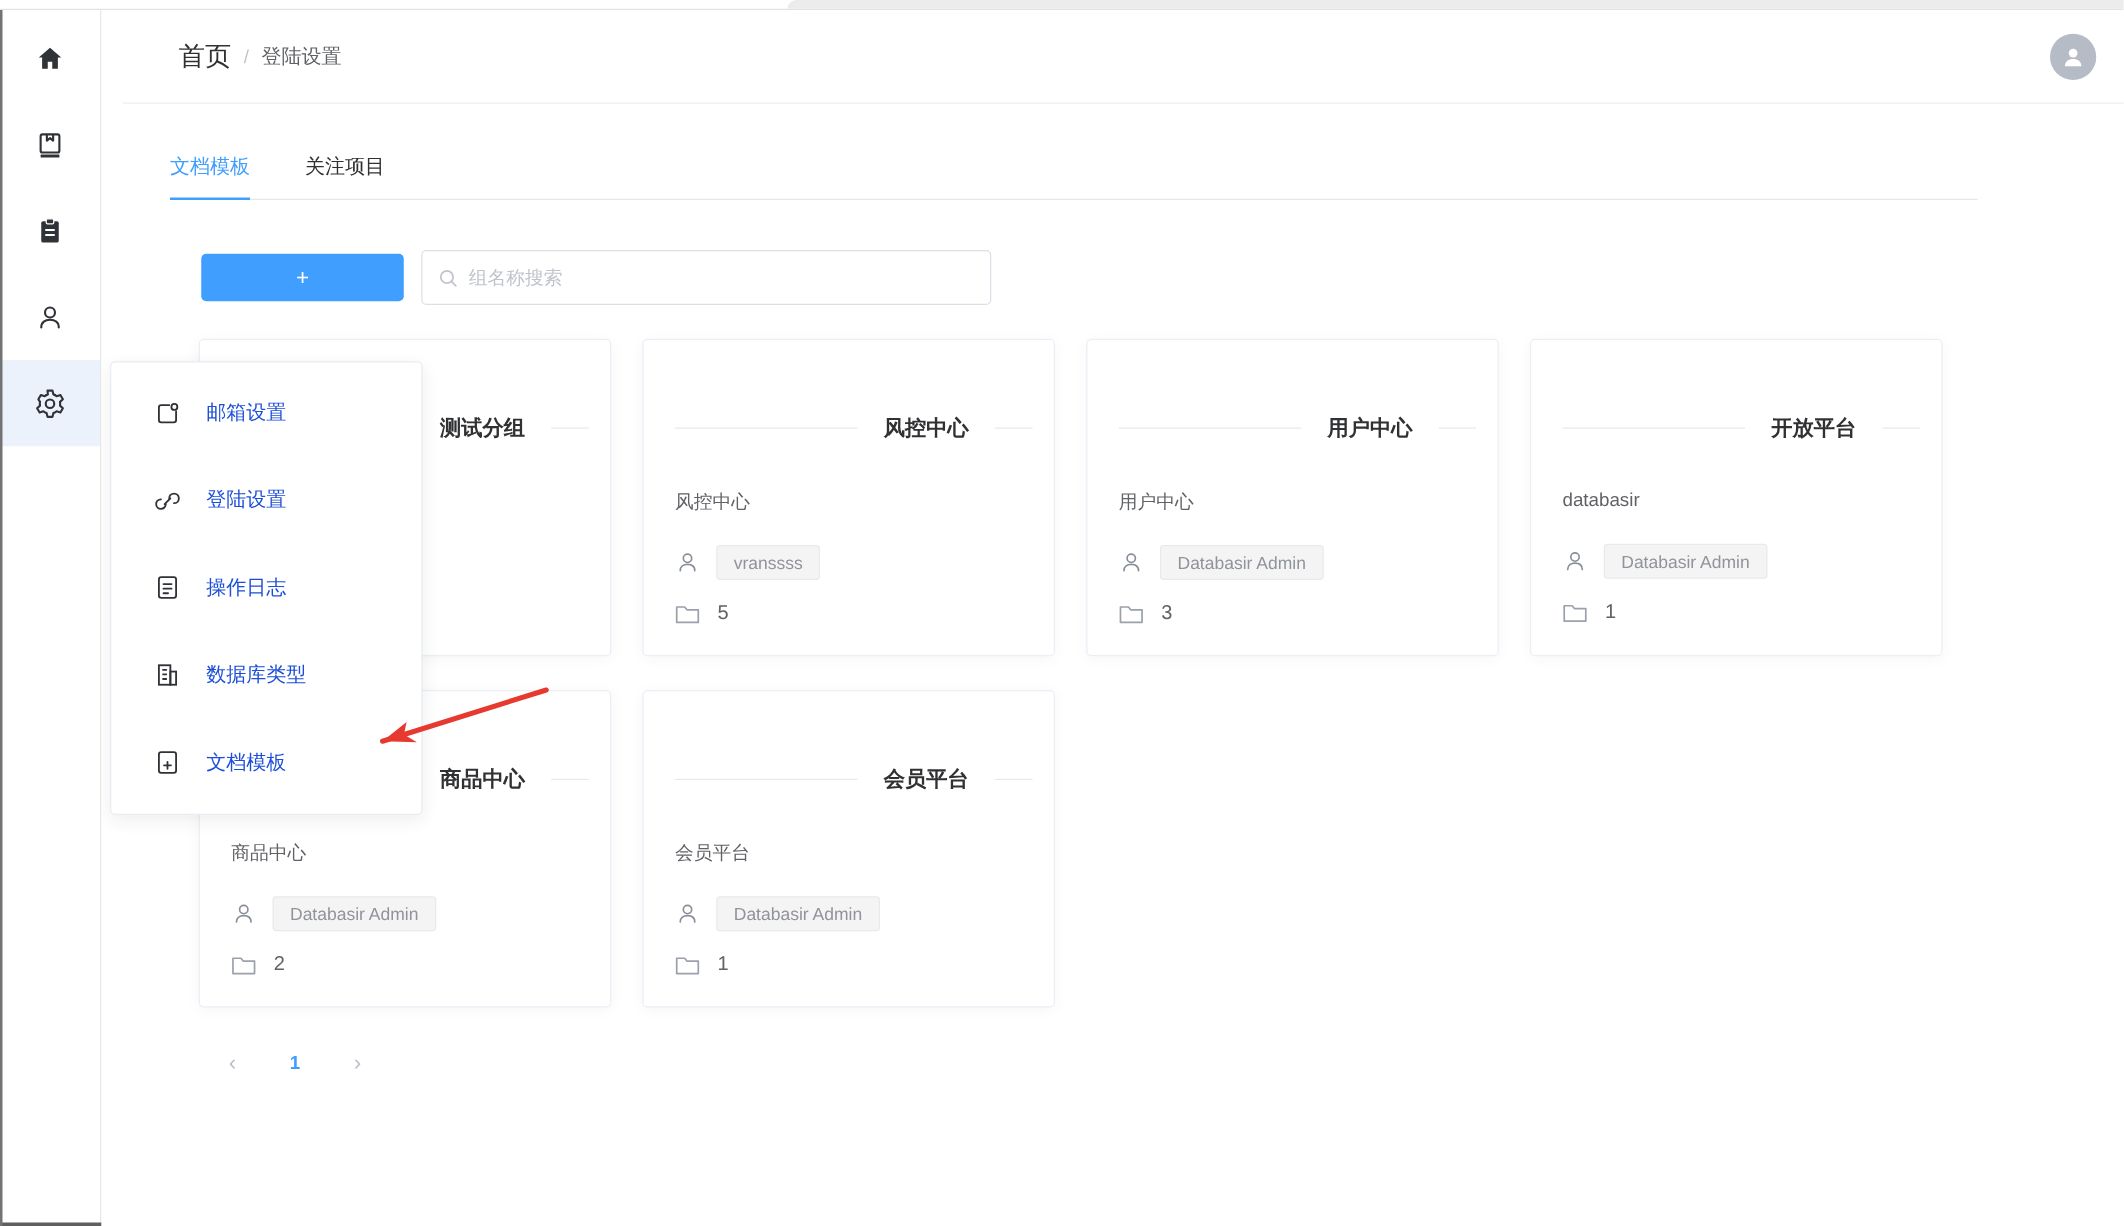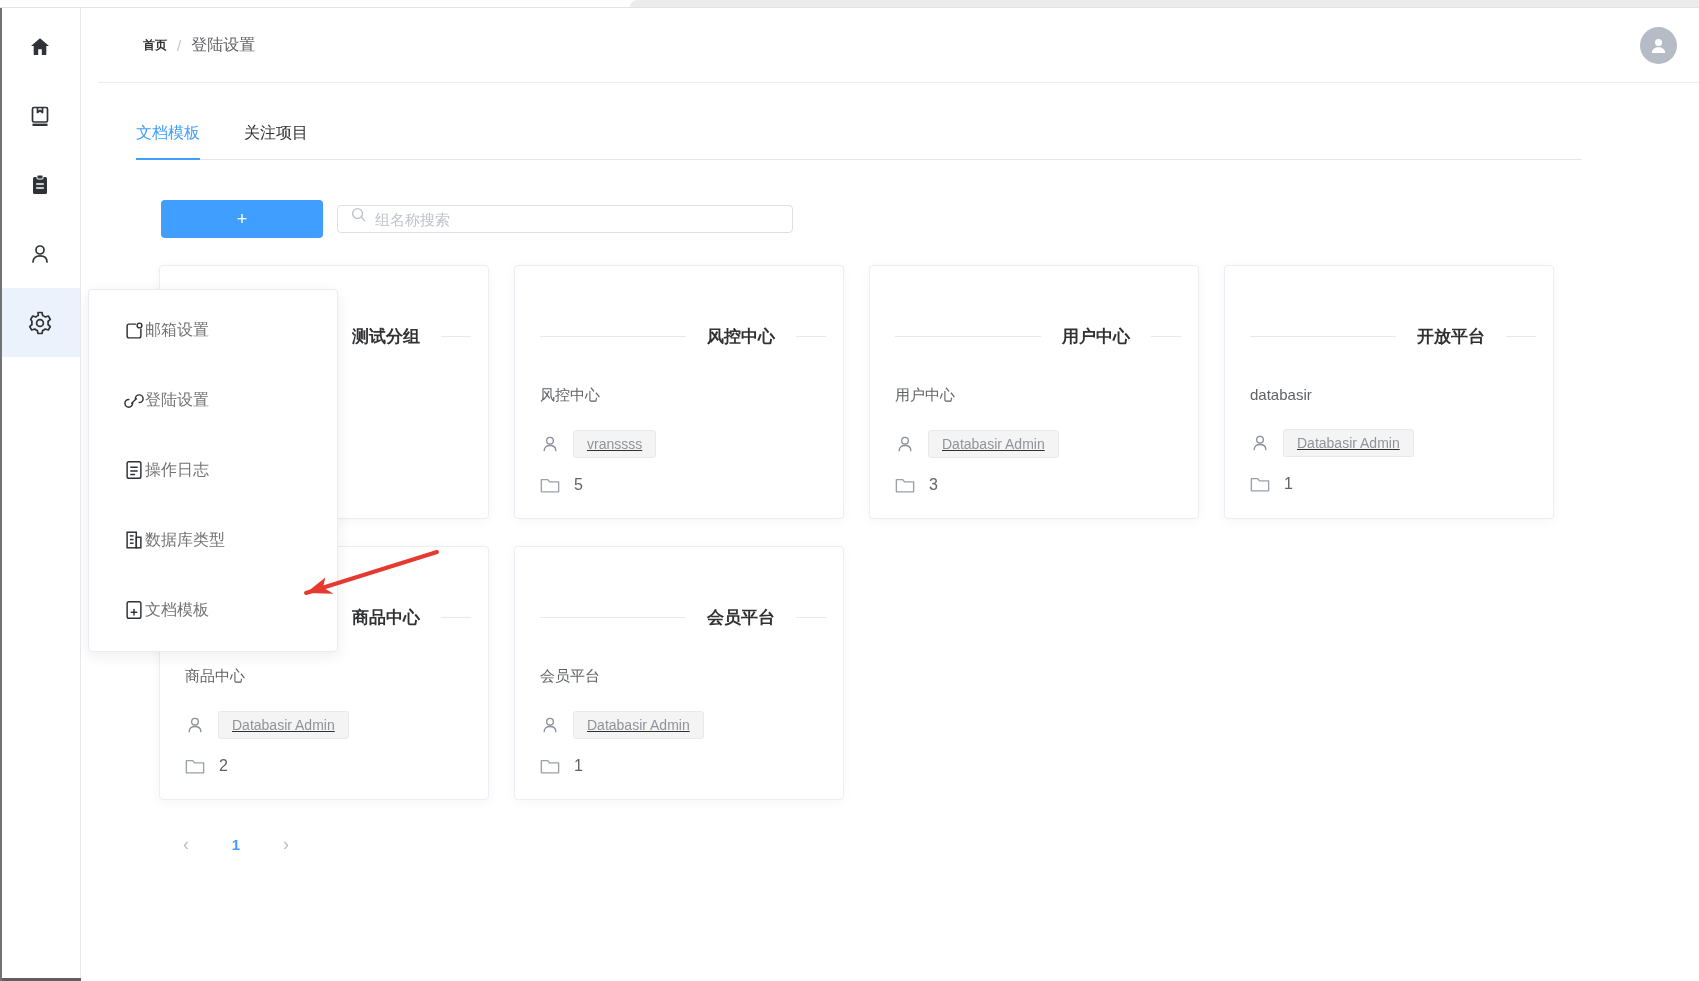--- a/index.html
+++ b/index.html
@@ -15,61 +15,61 @@
   .sidebar { position:absolute; left:0; top:8px; bottom:0; width:81px; background:#fff; border-right:1px solid #e8e8e8; padding-top:4px; z-index:40; }
   .side-item { height:69px; display:flex; align-items:center; justify-content:center; cursor:pointer; }
   .side-item.active { background:#ecf2fc; }
   .side-item svg { display:block; }
   .sidebar-bottom { position:absolute; left:0; bottom:0; width:81px; height:3px; background:#5f5f5f; }
 
   .main { margin-left:82px; position:relative; }
 
   
   .header { height:75px; display:flex; align-items:center; border-bottom:1px solid #eceef2; margin-left:16px; padding-left:45px; }
-  .crumb-home { font-weight:bold; font-size:12px; color:#303133; cursor:pointer; }
+  .crumb-home { font-weight:normal; font-size:21px; color:#303133; cursor:pointer; }
   .crumb-sep { margin:0 10px; color:#c0c4cc; font-size:15px; }
   .crumb-cur { font-size:16px; color:#606266; }
   .avatar { margin-left:auto; margin-right:22px; width:37px; height:37px; border-radius:50%; background:#b6bcc6; display:flex; align-items:center; justify-content:center; cursor:pointer; }
 
   
   .tabs { margin:30px 0 0 54px; width:1446px; border-bottom:1px solid #e4e7ed; display:flex; gap:44px; }
   .tab { padding:10px 0 14px; font-size:16px; color:#303133; cursor:pointer; }
   .tab.active { color:#409eff; border-bottom:2px solid #409eff; margin-bottom:-1px; }
 
   
   .toolbar { margin:40px 0 0 79px; display:flex; gap:14px; align-items:center; }
   .add-btn { width:162px; height:38px; background:#409eff; border:none; border-radius:4px; color:#fff; font-size:18px; cursor:pointer; display:flex; align-items:center; justify-content:center; }
-  .search-box { width:456px; height:28px; border:1px solid #dcdfe6; border-radius:4px; display:flex; padding:0 12px; gap:8px; background:#fff; }
+  .search-box { width:456px; height:44px; border:1px solid #dcdfe6; border-radius:4px; display:flex; align-items:center; padding:0 12px; gap:8px; background:#fff; }
   .search-box input { border:none; outline:none; flex:1; font-size:15px; color:#606266; font-family:inherit; }
   .search-box input::placeholder { color:#bfc4cc; }
 
   
   .cards { margin:27px 0 0 77px; display:grid; grid-template-columns:repeat(4,330px); gap:27px 25px; }
   .card { position:relative; height:254px; border:1px solid #ebeef5; border-radius:4px; background:#fff; box-shadow:0 2px 12px rgba(0,0,0,0.04); padding:0 17px 0 25px; cursor:pointer; }
   .card-divider { display:flex; align-items:center; margin-top:44px; }
   .card-divider .line { height:1px; background:#e6e9ef; }
   .card-divider .line.left { flex:1; }
   .card-divider .line.right { width:30px; }
   .card-title { margin:15px 21px; font-size:17px; font-weight:bold; color:#303133; white-space:nowrap; }
   .card-desc { margin-top:23px; font-size:15px; color:#606266; min-height:18px; }
-  .card-owner { margin-top:25px; display:flex; align-items:center; gap:13px; height:28px;text-decoration:underline; }
+  .card-owner { margin-top:25px; display:flex; align-items:center; gap:13px; height:28px; }
   .tag { background:#f4f4f5; border:1px solid #e9e9eb; color:#909399; font-size:14px; padding:5px 13px; border-radius:3px; line-height:16px; }
   .tag:empty { display:none; }
   .card-folder { margin-top:17px; display:flex; align-items:center; gap:14px; height:20px; }
   .count { font-size:16px; color:#606266; }
 
   
   .pagination { margin:34px 0 0 93px; display:flex; align-items:center; gap:28px; }
   .pg { width:22px; text-align:center; cursor:pointer; }
   .pg.arrow { color:#b9bfca; font-size:18px; }
   .pg.cur { color:#409eff; font-weight:bold; font-size:15px; }
 
   
   .menu { position:absolute; left:88px; top:289px; width:250px; height:363px; background:#fff; border:1px solid #e9ecf2; border-radius:4px; box-shadow:0 4px 14px rgba(31,35,41,0.08); z-index:10; padding:6px 0; display:flex; flex-direction:column; }
-  .menu-item { height:70px; display:flex; align-items:center; padding-left:34px; font-size:16px; color:#737373; cursor:pointer; }
+  .menu-item { height:70px; display:flex; align-items:center; padding-left:34px; gap:20px; font-size:16px; color:#1d4ed8; cursor:pointer; }
   .menu-item svg { display:block; flex:none; }
 
   .arrow-overlay { position:absolute; left:270px; top:535px; width:190px; height:85px; z-index:30; pointer-events:none; }
 </style>
 </head>
 <body>
 
 <div class="top-strip">
   <div class="right-part"></div>
 </div>

